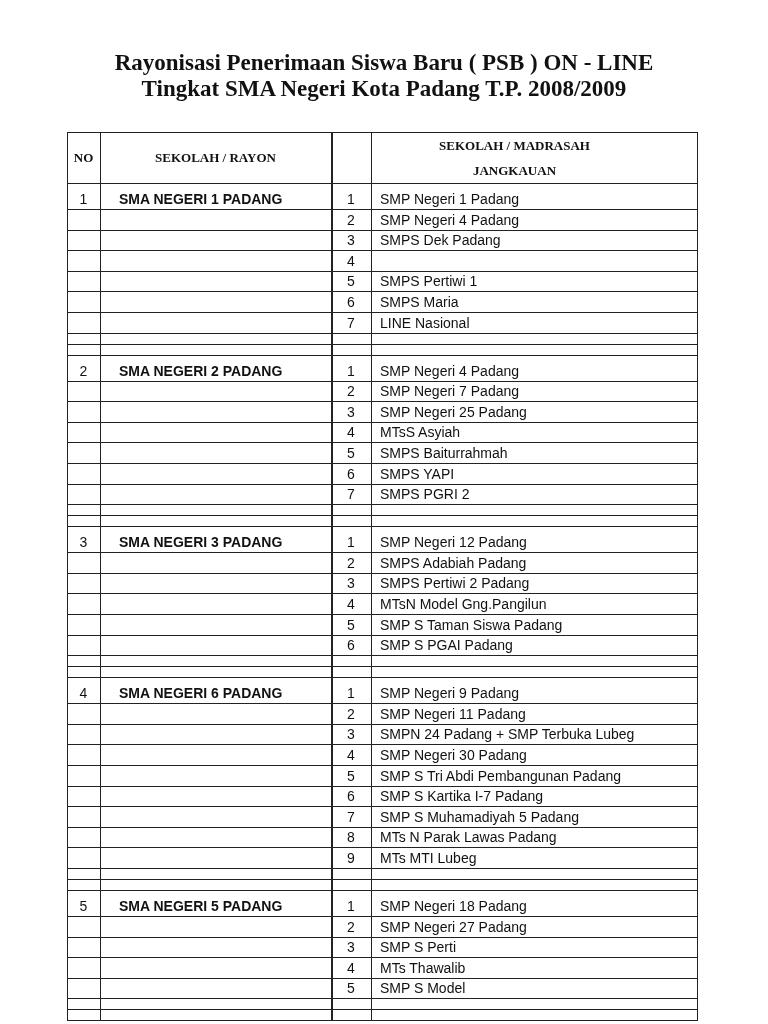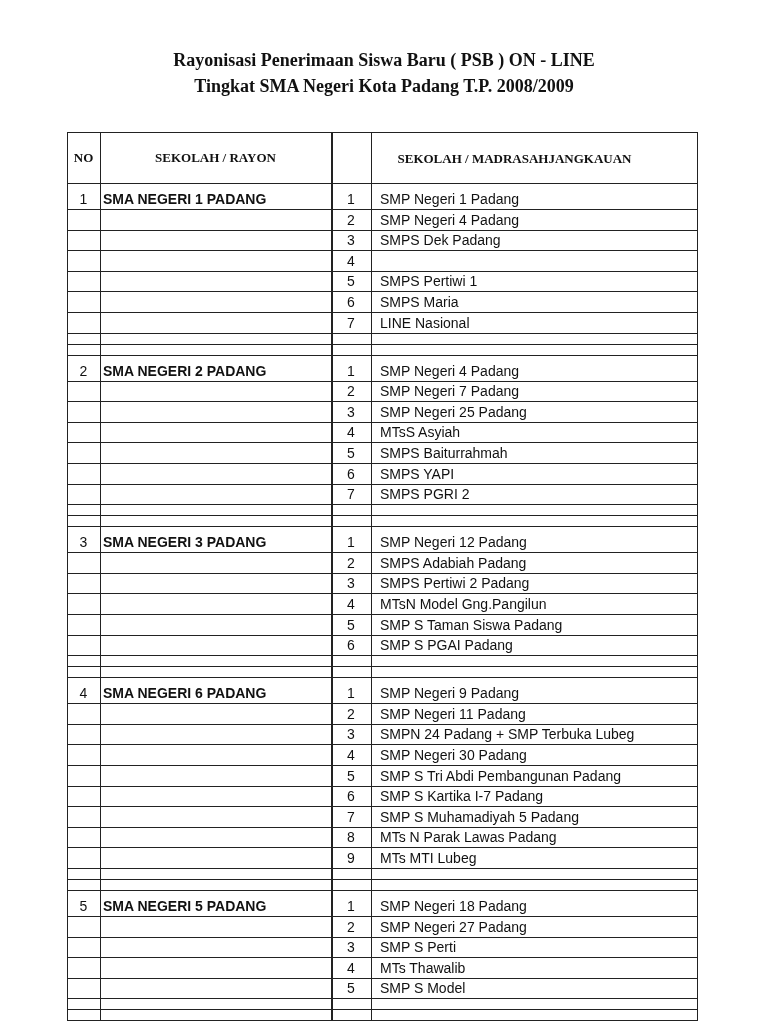--- a/index.html
+++ b/index.html
@@ -1,45 +1,45 @@
 <!DOCTYPE html>
 <html><head>
 <meta charset="utf-8">
 <style>
   html, body { margin:0; padding:0; background:#ffffff; }
   body { width:768px; height:1024px; position:relative; overflow:hidden; }
   .title { position:absolute; left:0; width:768px; text-align:center;
-           font-family:"Liberation Serif", serif; font-weight:bold; font-size:18px; color:#111; }
+           font-family:"Liberation Serif", serif; font-weight:bold; font-size:23px; color:#111; }
   #t1 { top:50px; } #t2 { top:76px; }
   .tbl { position:absolute; left:67px; top:132px; width:631px; }
   .row { position:absolute; left:0; width:631px; border-bottom:1px solid #222; box-sizing:border-box; }
   .cell { position:absolute; top:0; bottom:0; box-sizing:border-box;
           font-family:"Liberation Sans", sans-serif; font-size:14px; color:#111;
           display:flex; align-items:flex-end; padding-bottom:2px; }
   .c-no { left:0; width:33px; justify-content:center; }
-  .c-school { left:33px; width:231px; padding-left:3px; font-weight:bold; }
+  .c-school { left:33px; width:231px; padding-left:19px; font-weight:bold; }
   .c-idx { left:264px; width:40px; justify-content:center; }
   .c-name { left:304px; width:327px; padding-left:9px; }
   .vl { position:absolute; top:0; width:0; border-left:1px solid #222; }
   .hdr { position:absolute; left:0; top:0; width:631px; height:52px;
          border-top:1px solid #222; border-bottom:1px solid #222; box-sizing:border-box;text-decoration:underline; }
   .hcell { position:absolute; top:0; height:50px; font-family:"Liberation Serif", serif;
            font-weight:bold; font-size:13px; color:#111; display:flex; align-items:center; justify-content:center; }
 </style>
 </head>
 <body>
 
 <div id="t1" class="title">Rayonisasi Penerimaan Siswa Baru ( PSB ) ON - LINE</div>
 <div id="t2" class="title">Tingkat SMA Negeri Kota Padang T.P. 2008/2009</div>
 
 <div class="tbl" id="tbl" style="height: 889.4px;">
   <div class="hdr">
     <div class="hcell" style="left:0;width:33px;">NO</div>
     <div class="hcell" style="left:33px;width:231px;">SEKOLAH / RAYON</div>
-    <div class="hcell" style="left:264px;width:367px;flex-direction:row;line-height:25px;">
+    <div class="hcell" style="left:264px;width:367px;flex-direction:column;line-height:25px;">
       <span>SEKOLAH / MADRASAH</span>
       <span>JANGKAUAN</span>
     </div>
   </div>
 <div class="row" style="top: 52px; height: 26px;">
       <div class="cell c-no">1</div>
       <div class="cell c-school">SMA NEGERI 1 PADANG</div>
       <div class="cell c-idx">1</div>
       <div class="cell c-name">SMP Negeri 1  Padang</div>
     </div>

